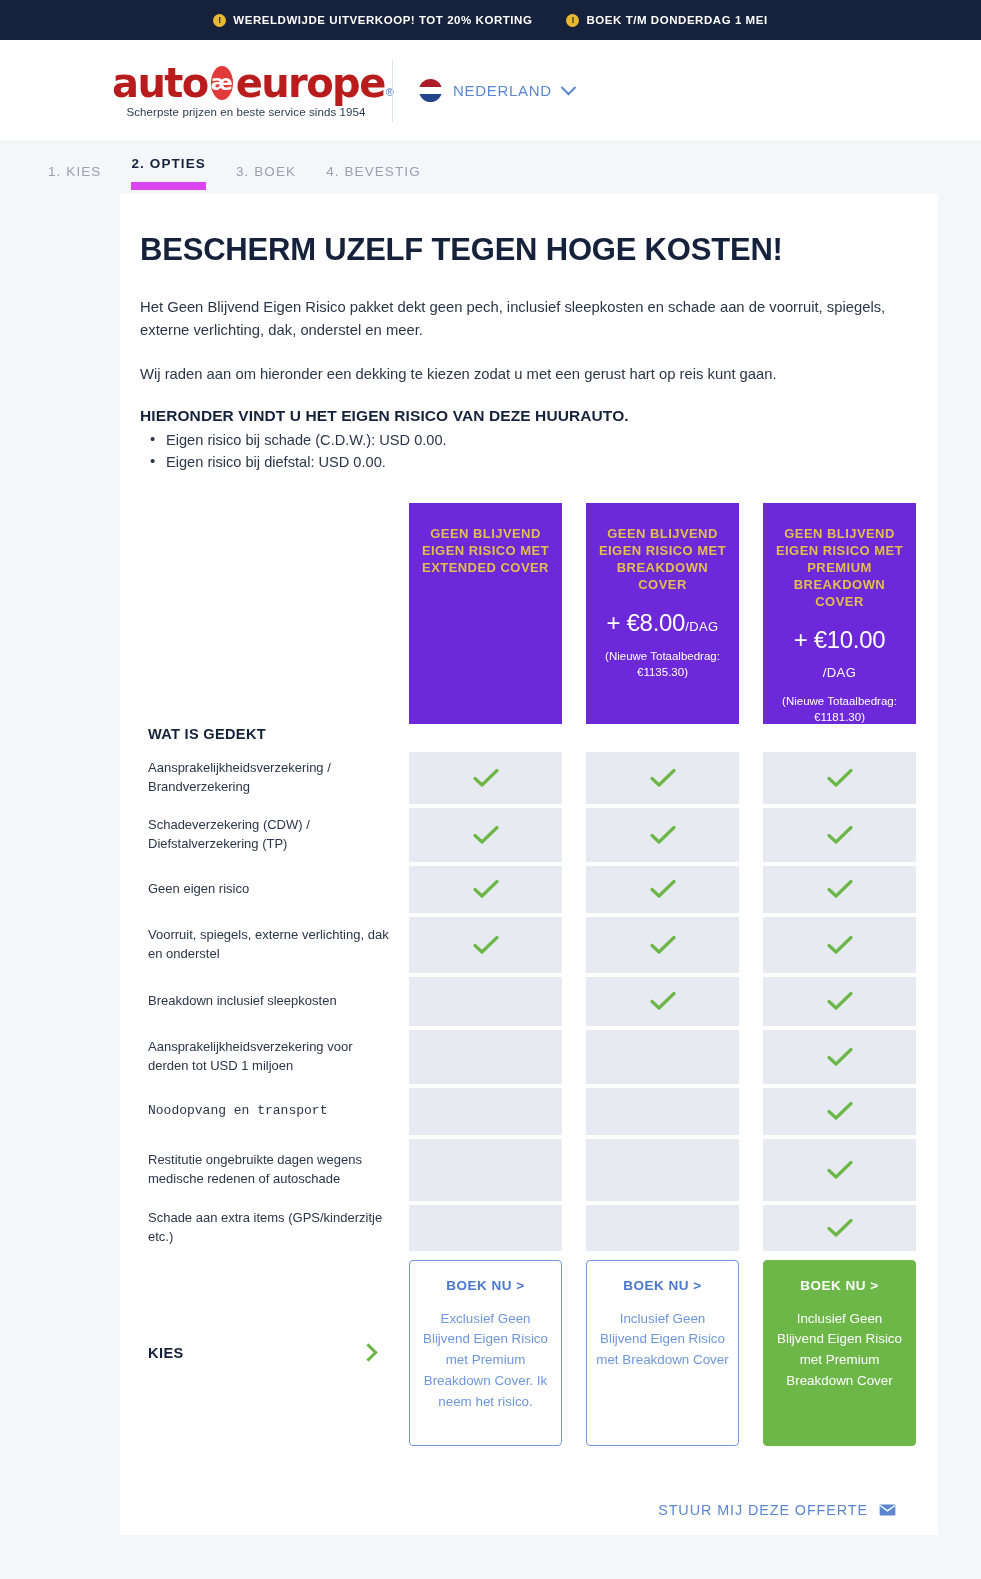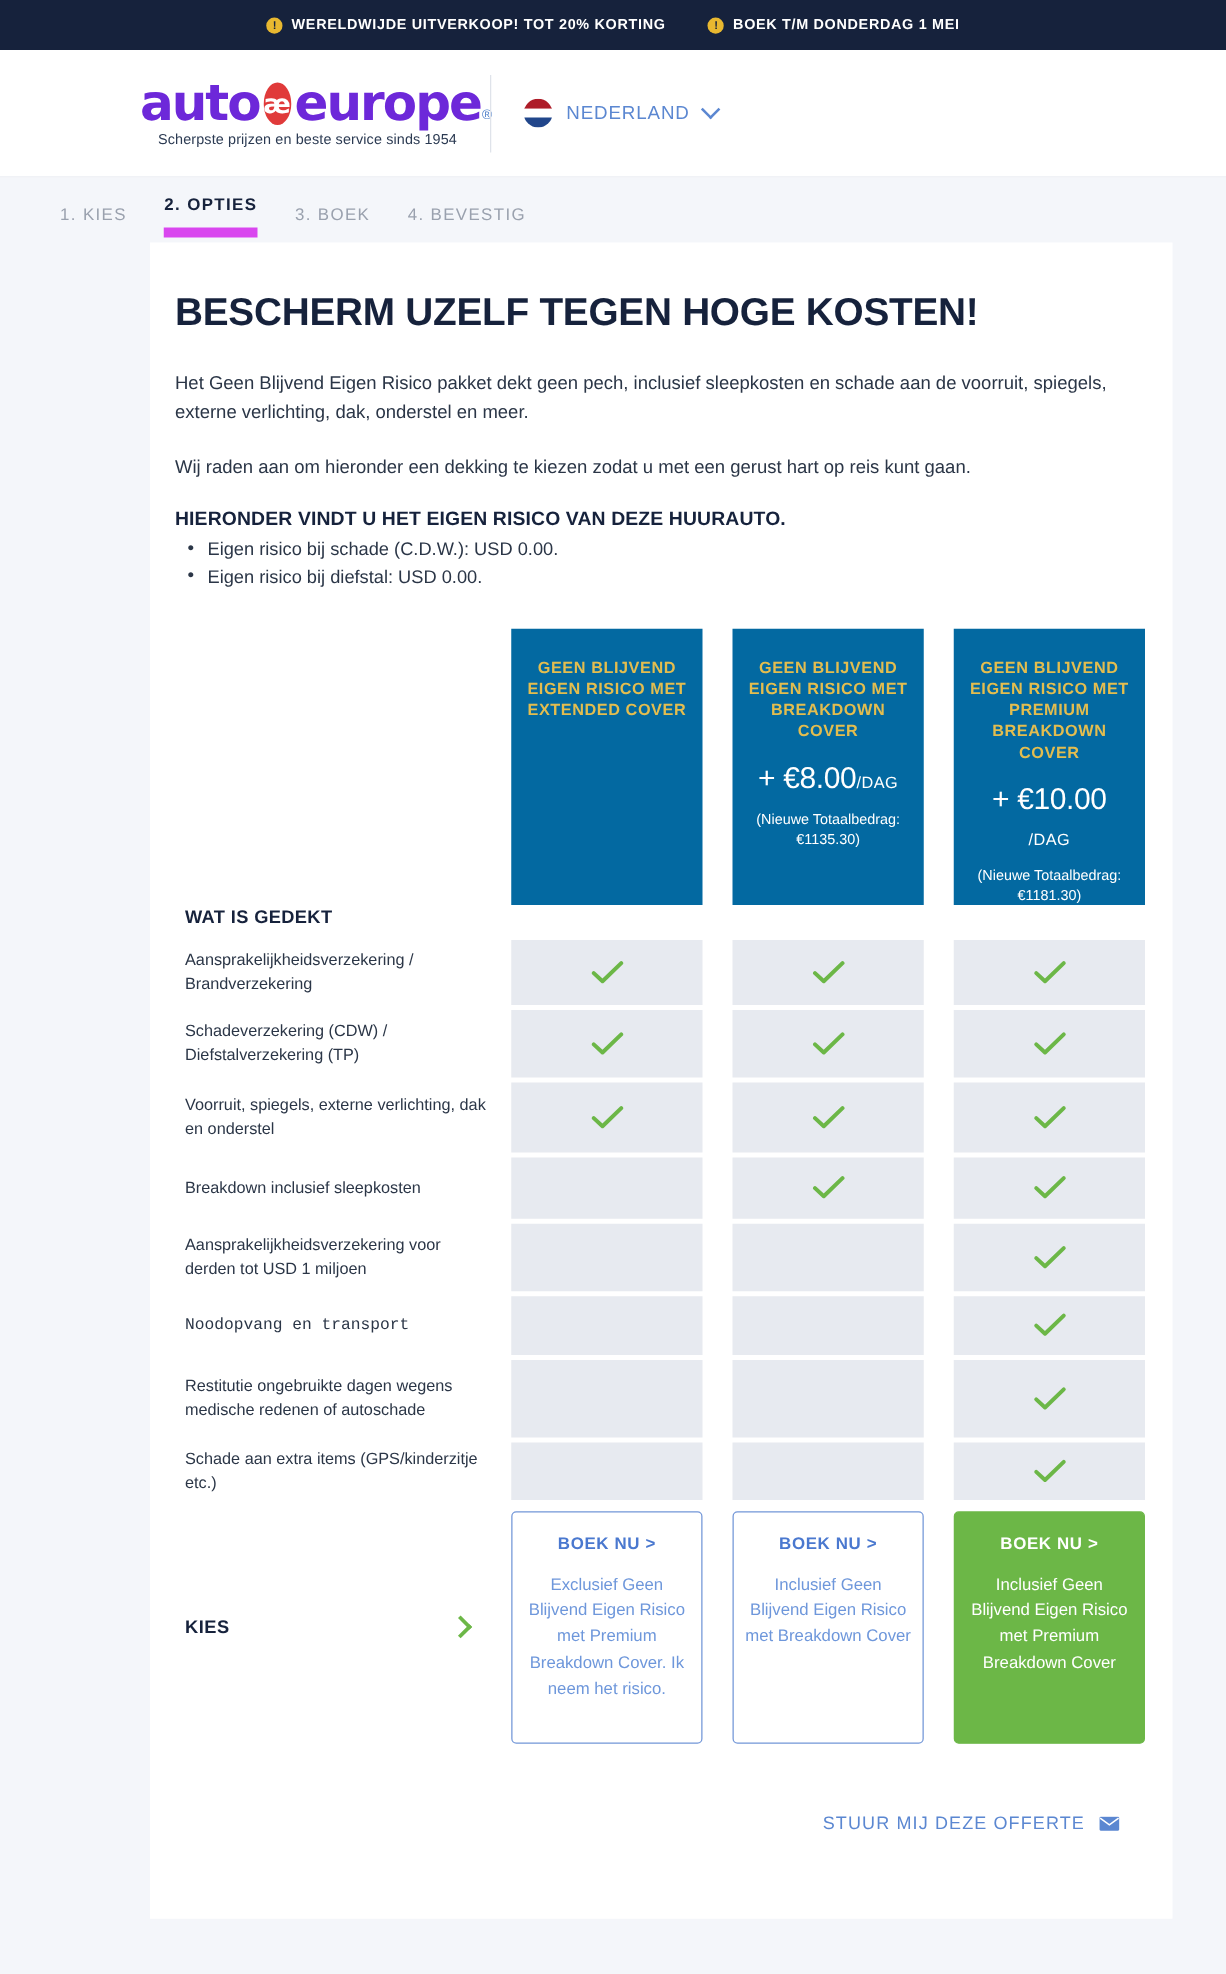--- a/index.html
+++ b/index.html
@@ -47,21 +47,21 @@
   }
   .logo-block { width: 268px; }
   .logo-row {
     display: flex; align-items: center; justify-content: flex-start;
     gap: 1px;
   }
   .logo-word {
     font-family: "DejaVu Sans", sans-serif;
     font-size: 40px;
     font-weight: 700;
-    color: #6d28d9;
+    color: #b91c1c;
     letter-spacing: -1.6px;
     line-height: 1;
   }
   .logo-mark {
     width: 34px; height: 34px; border-radius: 50%;
     background: #e03a3a;
     margin: 0 2px;
     display: inline-flex; align-items: center; justify-content: center;
     color: #ffffff; font-size: 21px; font-weight: 700;
     font-family: "DejaVu Sans", sans-serif;
@@ -139,21 +139,21 @@
     color: #2b3647; font-size: 15px;
   }
 
   
   .table { position: relative; margin-top: 29px; }
   .grid {
     display: grid;
     grid-template-columns: 265px 4px 153px 24px 153px 24px 153px;
   }
   .colhead {
-    background: #0369a1;
+    background: #6d28d9;
     padding: 22px 11px 14px 11px;
     height: 221px;
     text-align: center;
     display: flex; flex-direction: column; align-items: center;
   }
   .colhead .ctitle {
     color: #e3bd4f;
     font-size: 13px;
     line-height: 1.32;
     letter-spacing: 0.45px;
@@ -358,20 +358,41 @@
                 </svg>
               </div>
               <div class="spacer"></div>
               <div class="cell" style="height: 54px;">
                 <svg class="check" viewBox="0 0 26 20">
                   <path d="M2 10.5 L9 17 L24 2.5" stroke="#6cb747" stroke-width="3.2" fill="none" stroke-linecap="round" stroke-linejoin="round"></path>
                 </svg>
               </div>
             </div>
             <div class="grid" style="margin-bottom: 4px;">
+              <div class="rowlabel" style="height: 47px;">Geen eigen risico</div>
+              <div class="spacer"></div>
+              <div class="cell" style="height: 47px;">
+                <svg class="check" viewBox="0 0 26 20">
+                  <path d="M2 10.5 L9 17 L24 2.5" stroke="#6cb747" stroke-width="3.2" fill="none" stroke-linecap="round" stroke-linejoin="round"></path>
+                </svg>
+              </div>
+              <div class="spacer"></div>
+              <div class="cell" style="height: 47px;">
+                <svg class="check" viewBox="0 0 26 20">
+                  <path d="M2 10.5 L9 17 L24 2.5" stroke="#6cb747" stroke-width="3.2" fill="none" stroke-linecap="round" stroke-linejoin="round"></path>
+                </svg>
+              </div>
+              <div class="spacer"></div>
+              <div class="cell" style="height: 47px;">
+                <svg class="check" viewBox="0 0 26 20">
+                  <path d="M2 10.5 L9 17 L24 2.5" stroke="#6cb747" stroke-width="3.2" fill="none" stroke-linecap="round" stroke-linejoin="round"></path>
+                </svg>
+              </div>
+            </div>
+            <div class="grid" style="margin-bottom: 4px;">
               <div class="rowlabel" style="height: 56px;">Voorruit, spiegels, externe verlichting, dak en onderstel</div>
               <div class="spacer"></div>
               <div class="cell" style="height: 56px;">
                 <svg class="check" viewBox="0 0 26 20">
                   <path d="M2 10.5 L9 17 L24 2.5" stroke="#6cb747" stroke-width="3.2" fill="none" stroke-linecap="round" stroke-linejoin="round"></path>
                 </svg>
               </div>
               <div class="spacer"></div>
               <div class="cell" style="height: 56px;">
                 <svg class="check" viewBox="0 0 26 20">

